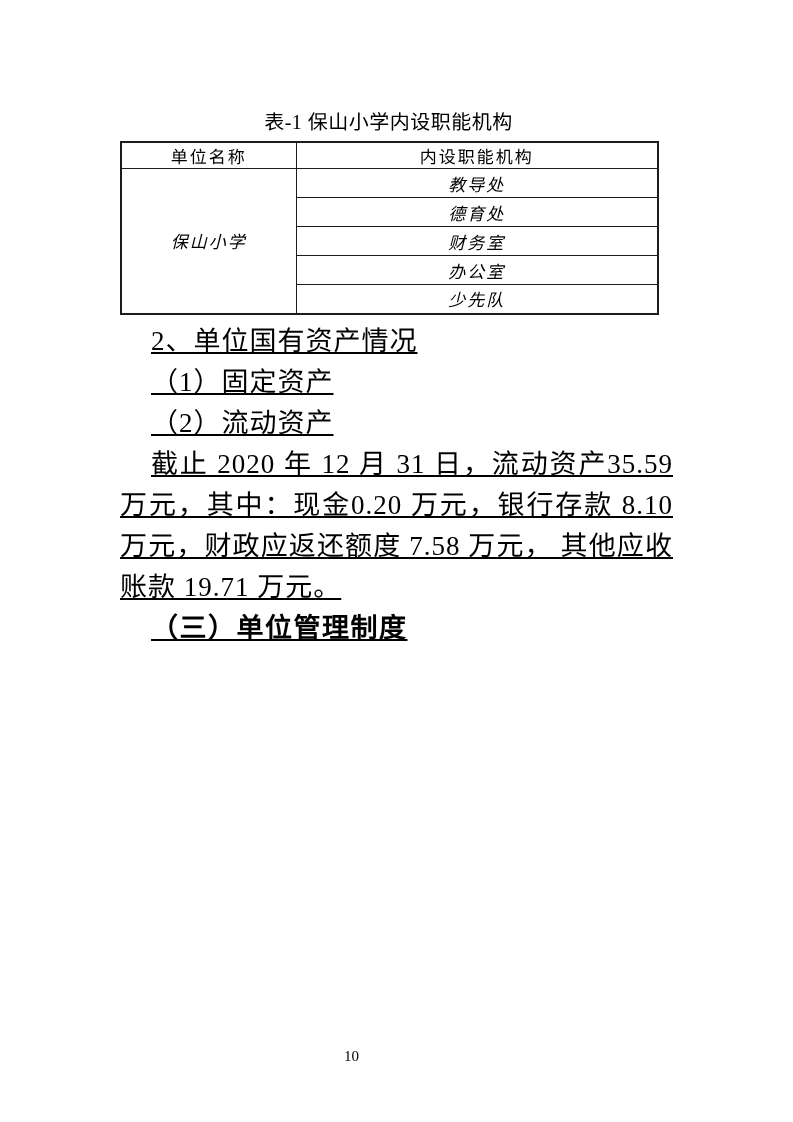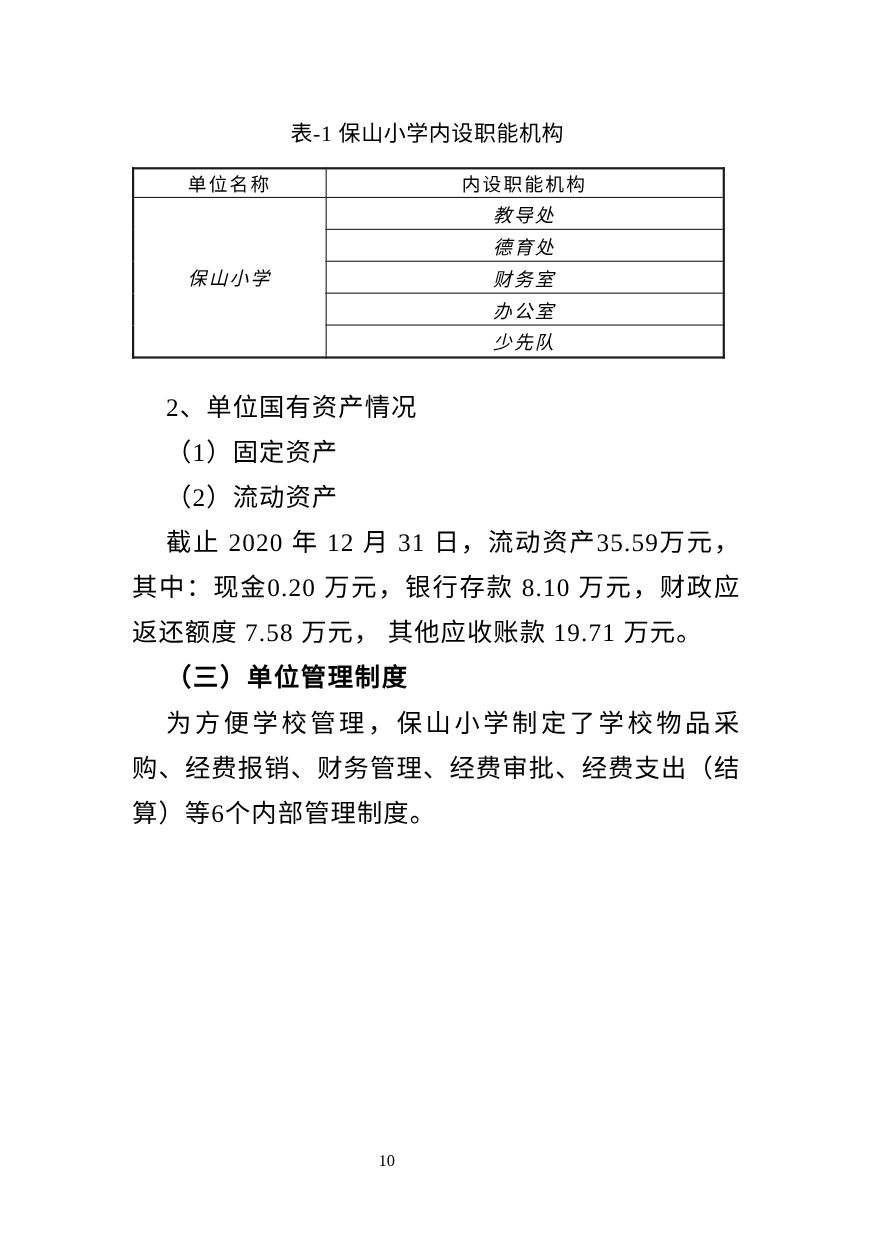--- a/index.html
+++ b/index.html
@@ -24,21 +24,21 @@
   .table-title {
     margin-top: 108px;
     width: 537px;
     text-align: center;
     font-size: 20px;
     line-height: 28px;
     letter-spacing: 0.5px;
     white-space: nowrap;
   }
   table.org-table {
-    margin-top: 16px;
+    margin-top: 5px;
     width: 537px;
     border-collapse: collapse;
     table-layout: fixed;
     border-radius: 12px;
   }
   table.org-table, table.org-table th, table.org-table td {
     border: 1.5px solid #1c1c1c;
   }
   table.org-table { border-width: 2px; }
   table.org-table th, table.org-table td {
@@ -47,24 +47,25 @@
     letter-spacing: 2px;
     text-align: center;
     vertical-align: middle;
     padding: 0;
   }
   table.org-table th { height: 26px; }
   table.org-table td { height: 29px; font-style: italic; }
   col.c1 { width: 175px; }
   col.c2 { width: 362px; }
   .body-text {
-    margin-top: 24px;
-    font-size: 23px;
+    margin-top: 6px;
+    font-size: 27px;
     line-height: 41px;
     letter-spacing: 1px;
+    text-decoration: underline;
   }
   .para { text-indent: 31px; }
   .para.justify { text-align: justify; text-justify: inter-ideograph; }
   .para.bold { font-weight: bold; letter-spacing: 1.5px; }
   .page-number {
     position: absolute;
     top: 1046px;
     left: 0;
     width: 703px;
     text-align: center;
@@ -108,19 +109,18 @@
         </tr>
       </tbody>
     </table>
 
     <div class="body-text">
       <div class="para">2、单位国有资产情况</div>
       <div class="para">（1）固定资产</div>
       <div class="para">（2）流动资产</div>
       <div class="para justify">截止 2020 年 12 月 31 日，流动资产35.59万元，其中：现金0.20 万元，银行存款 8.10 万元，财政应返还额度 7.58 万元， 其他应收账款 19.71 万元。</div>
       <div class="para bold">（三）单位管理制度</div>
-      <div class="para justify">为方便学校管理，保山小学制定了学校物品采购、经费报销、财务管理、经费审批、经费支出（结算）等6个内部管理制度。</div>
     </div>
 
   </div>
 
   <div class="page-number">10</div>
 </div>
 
 </body></html>

